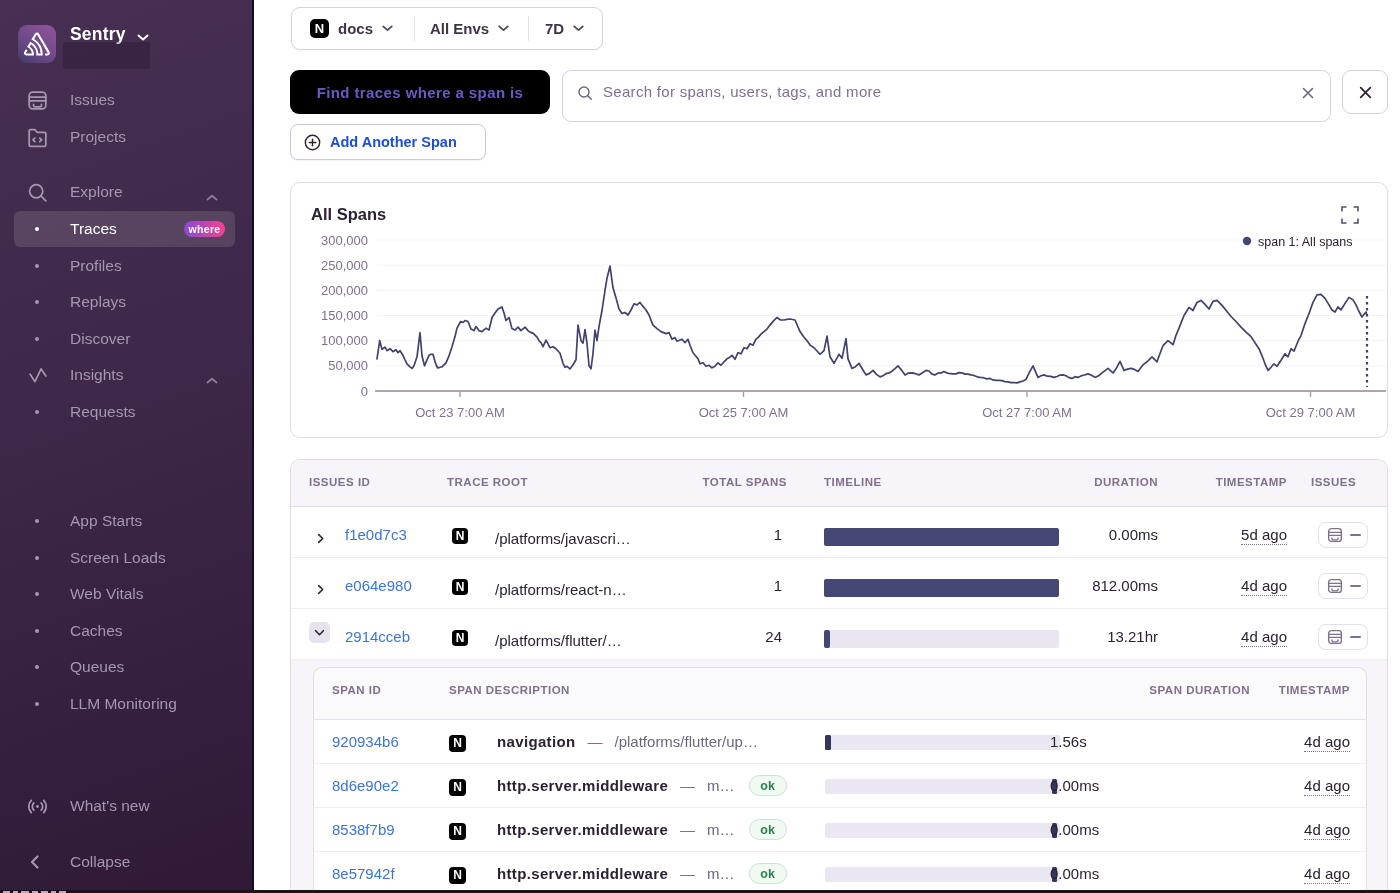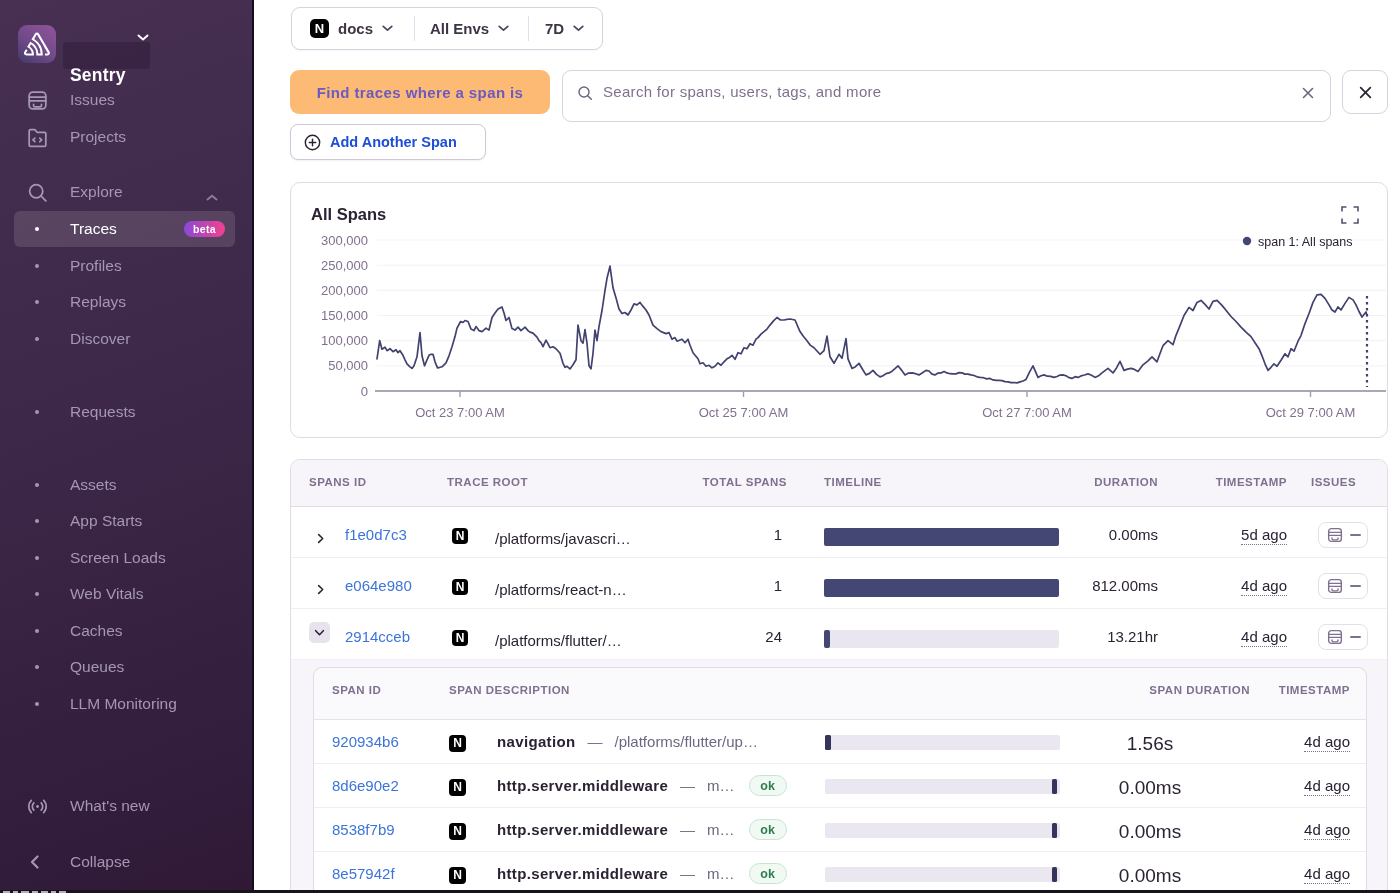--- a/index.html
+++ b/index.html
@@ -5,21 +5,21 @@
 html,body { width:1400px; height:893px; overflow:hidden; background:#fff;
   font-family:"Liberation Sans", sans-serif; -webkit-font-smoothing:antialiased; }
 a { text-decoration:none; }
 
 #sb { position:absolute; left:0; top:0; width:254px; height:893px;
   background:linear-gradient(160deg,#473051 0%,#3d2849 45%,#2f1937 100%);
   border-right:2px solid #160d20; }
 #logo { position:absolute; left:18px; top:25px; width:38px; height:38px; border-radius:9px;
   background:linear-gradient(215deg,#93549b 0%,#6f4a88 55%,#433a6b 100%); }
 #logo svg { position:absolute; left:6px; top:7px; }
-#orgname { position:absolute; left:70px; top:24px; color:#fff; font-size:17.5px; font-weight:700; letter-spacing:.2px;margin-top:41px; }
+#orgname { position:absolute; left:70px; top:24px; color:#fff; font-size:17.5px; font-weight:700; letter-spacing:.2px; }
 #orgchev { position:absolute; left:137px; top:28px; }
 #redact { position:absolute; left:63px; top:42px; width:87px; height:27px; background:rgba(18,6,28,.22); border-radius:3px; }
 .nrow { position:absolute; left:14px; width:226px; height:36px; display:flex; align-items:center; }
 .nrow.sel { background:rgba(255,255,255,.12); border-radius:6px; width:221px;text-align:right; }
 .nico { position:absolute; left:13px; display:flex; }
 .ndot { position:absolute; left:21px; width:4px; height:4px; border-radius:50%; background:#a596b4; }
 .nlbl { position:absolute; left:56px; color:#a596b4; font-size:15.5px; white-space:nowrap; }
 .nchev { position:absolute; right:22px; top:14px; }
 .beta { position:absolute; left:170px; top:10px; width:41px; height:16px; border-radius:9px;
   background:linear-gradient(90deg,#8a49d6 0%,#f4418f 100%); color:#fff; font-size:10.5px; font-weight:700;
@@ -28,21 +28,21 @@
 #botbar i { position:absolute; top:1px; height:1.5px; background:#b5aec0; }
 
 .nx { display:inline-flex; align-items:center; justify-content:center; background:#000; color:#fff; font-weight:700; }
 
 #fbar { position:absolute; left:291px; top:7px; width:312px; height:43px; border:1px solid #d8d2e0; border-radius:9px;
   background:#fff; box-shadow:0 1px 2px rgba(43,34,51,.04); }
 #fbar .seg { position:absolute; top:0; height:41px; display:flex; align-items:center; gap:9px;
   font-size:15px; font-weight:700; color:#3e3446; }
 #fbar .div { position:absolute; top:8px; width:1px; height:25px; background:#e4dfec; }
 
-#findpill { position:absolute; left:290px; top:70px; width:260px; height:44px; background:#fdba74; border-radius:9px;
+#findpill { position:absolute; left:290px; top:70px; width:260px; height:44px; background:#000000; border-radius:9px;
   display:flex; align-items:center; justify-content:center; color:#6a5ac2; font-size:15px; font-weight:700; letter-spacing:.4px; }
 #search { position:absolute; left:562px; top:70px; width:769px; height:52px; background:#fff; border:1px solid #d8d2e0; border-radius:9px; }
 #search .mag { position:absolute; left:14px; top:14px; }
 #search .ph { position:absolute; left:40px; top:12px; font-size:15px; color:#80708f; letter-spacing:.3px; }
 #search .xin { position:absolute; right:15px; top:15px; }
 #xbtn { position:absolute; left:1342px; top:70px; width:46px; height:44px; border:1px solid #d8d2e0; border-radius:9px;
   background:#fff; display:flex; align-items:center; justify-content:center; }
 #addspan { position:absolute; left:290px; top:124px; width:196px; height:36px; border:1px solid #cfc7d8; border-radius:8px;
   background:#fff; box-shadow:0 1px 2px rgba(43,34,51,.06); display:flex; align-items:center; }
 #addspan .plus { margin-left:13px; display:flex; }
@@ -81,21 +81,21 @@
 .nxp2 { position:absolute; left:135px; top:13px; }
 .sdesc { position:absolute; left:183px; top:0; height:43px; display:flex; align-items:center; gap:12px; }
 .sop { font-size:15px; font-weight:700; color:#2b2233; letter-spacing:.35px; }
 .sdash { font-size:15px; color:#80708f; }
 .srest { font-size:15px; color:#6e6680; }
 .okpill { width:38px; height:21px; background:#f0f9f2; border:1px solid #c8e5d0; margin-left:2px;
   border-radius:11px; color:#2f7d4f; font-size:12.5px; font-weight:700; display:inline-flex; align-items:center; justify-content:center; }
 .stl { position:absolute; left:511px; top:14.5px; width:235px; height:15px; }
 .strack { position:absolute; left:0; top:0; width:235px; height:15px; background:#eae7f0; border-radius:2px; }
 .sbar { position:absolute; top:0; height:15px; background:#34345c; border-radius:1.5px; }
-.sdur { position:absolute; left:736px; width:200px; top:13px; font-size:19px; color:#2b2233; text-align:center; }
+.sdur { position:absolute; left:736px; width:200px; top:13px; font-size:15px; color:#2b2233; text-align:left; }
 .sts { position:absolute; left:886px; width:150px; top:13px; font-size:15px; color:#2b2233; text-align:right; }
 </style></head>
 <body>
 <div id="sb">
   <div id="logo">
       <svg width="26" height="24" viewBox="0 0 50.2 44">
         <path d="M29,2.26a4.67,4.67,0,0,0-8,0L14.42,13.53A32.21,32.21,0,0,1,32.17,40.19H27.55A27.68,27.68,0,0,0,12.09,17.47L6,28a15.92,15.92,0,0,1,9.23,12.17H4.62A.76.76,0,0,1,4,39.06l2.94-5a10.74,10.74,0,0,0-3.36-1.9l-2.91,5a4.54,4.54,0,0,0,1.69,6.24A4.66,4.66,0,0,0,4.62,44H19.15a19.4,19.4,0,0,0-8-17.31l2.31-4A23.87,23.87,0,0,1,23.76,44H36.07a35.88,35.88,0,0,0-16.41-31.8l4.67-8a.77.77,0,0,1,1.05-.27c.53.29,20.29,34.77,20.66,35.17a.76.76,0,0,1-.68,1.13H40.6q.09,1.91,0,3.81h4.78A4.59,4.59,0,0,0,50,39.43a4.49,4.49,0,0,0-.62-2.28Z" fill="#fff"></path>
       </svg>
     </div>
   <div id="orgname">Sentry</div>
@@ -132,41 +132,48 @@
         </svg>
       </span>
       <span class="nlbl">Explore</span>
       <span class="nchev"><svg width="12" height="8" viewBox="0 0 12 8" fill="none" stroke="#8d7f9d" stroke-width="1.8" stroke-linecap="round" stroke-linejoin="round">
           <path d="M1.5 5.5 L6 1.8 L10.5 5.5"></path>
         </svg></span>
     </div>
 <div class="nrow sel" style="top:211px">
       <span class="ndot" style="background:#fff"></span>
       <span class="nlbl" style="color:#fff;font-weight:400">Traces</span>
-      <span class="beta">beta</span>
+      <span class="beta">where</span>
     </div>
 <div class="nrow" style="top:248px">
       <span class="ndot"></span>
       <span class="nlbl">Profiles</span>
     </div>
 <div class="nrow" style="top:284px">
       <span class="ndot"></span>
       <span class="nlbl">Replays</span>
     </div>
 <div class="nrow" style="top:321px">
       <span class="ndot"></span>
       <span class="nlbl">Discover</span>
     </div>
+<div class="nrow" style="top:357px">
+      <span class="nico">
+        <svg width="22" height="21" viewBox="0 0 24 24" fill="none" stroke="#a596b4" stroke-width="2" stroke-linecap="round" stroke-linejoin="round">
+          <path d="M3 10.5 L8.5 19 L15.5 4.5 L21 12.5"></path>
+        </svg>
+      </span>
+      <span class="nlbl">Insights</span>
+      <span class="nchev"><svg width="12" height="8" viewBox="0 0 12 8" fill="none" stroke="#8d7f9d" stroke-width="1.8" stroke-linecap="round" stroke-linejoin="round">
+          <path d="M1.5 5.5 L6 1.8 L10.5 5.5"></path>
+        </svg></span>
+    </div>
 <div class="nrow" style="top:394px">
       <span class="ndot"></span>
       <span class="nlbl">Requests</span>
-    </div>
-<div class="nrow" style="top:467px">
-      <span class="ndot"></span>
-      <span class="nlbl">Assets</span>
     </div>
 <div class="nrow" style="top:503px">
       <span class="ndot"></span>
       <span class="nlbl">App Starts</span>
     </div>
 <div class="nrow" style="top:540px">
       <span class="ndot"></span>
       <span class="nlbl">Screen Loads</span>
     </div>
 <div class="nrow" style="top:576px">
@@ -297,21 +304,21 @@
 <circle cx="956" cy="58" r="4.2" fill="#444674"></circle>
 <text x="967" y="62.5" class="leg">span 1: All spans</text>
 <g stroke="#57506b" stroke-width="1.6" fill="none">
 <path d="M1051 28.5 v-4.5 h4.5 M1062.5 24 h4.5 v4.5 M1067 35.5 v4.5 h-4.5 M1055.5 40 h-4.5 v-4.5"></path>
 </g>
 </svg>
 </div>
 
 <div id="tbl">
   <div id="thead">
-    <span class="hcell" style="left:18px">SPANS ID</span>
+    <span class="hcell" style="left:18px">ISSUES ID</span>
     <span class="hcell" style="left:156px">TRACE ROOT</span>
     <span class="hcell" style="left:380px;width:116px;text-align:right">TOTAL SPANS</span>
     <span class="hcell" style="left:533px">TIMELINE</span>
     <span class="hcell" style="left:667px;width:200px;text-align:right">DURATION</span>
     <span class="hcell" style="left:796px;width:200px;text-align:right">TIMESTAMP</span>
     <span class="hcell" style="left:1020px">ISSUES</span>
   </div>
   <div class="trow" style="top:47px">
 <span class="chv"><svg width="11" height="11" viewBox="0 0 12 12" fill="none" stroke="#2b2233" stroke-width="1.7" stroke-linecap="round" stroke-linejoin="round">
           <path d="M4 1.8 L8.4 6 L4 10.2"></path>

